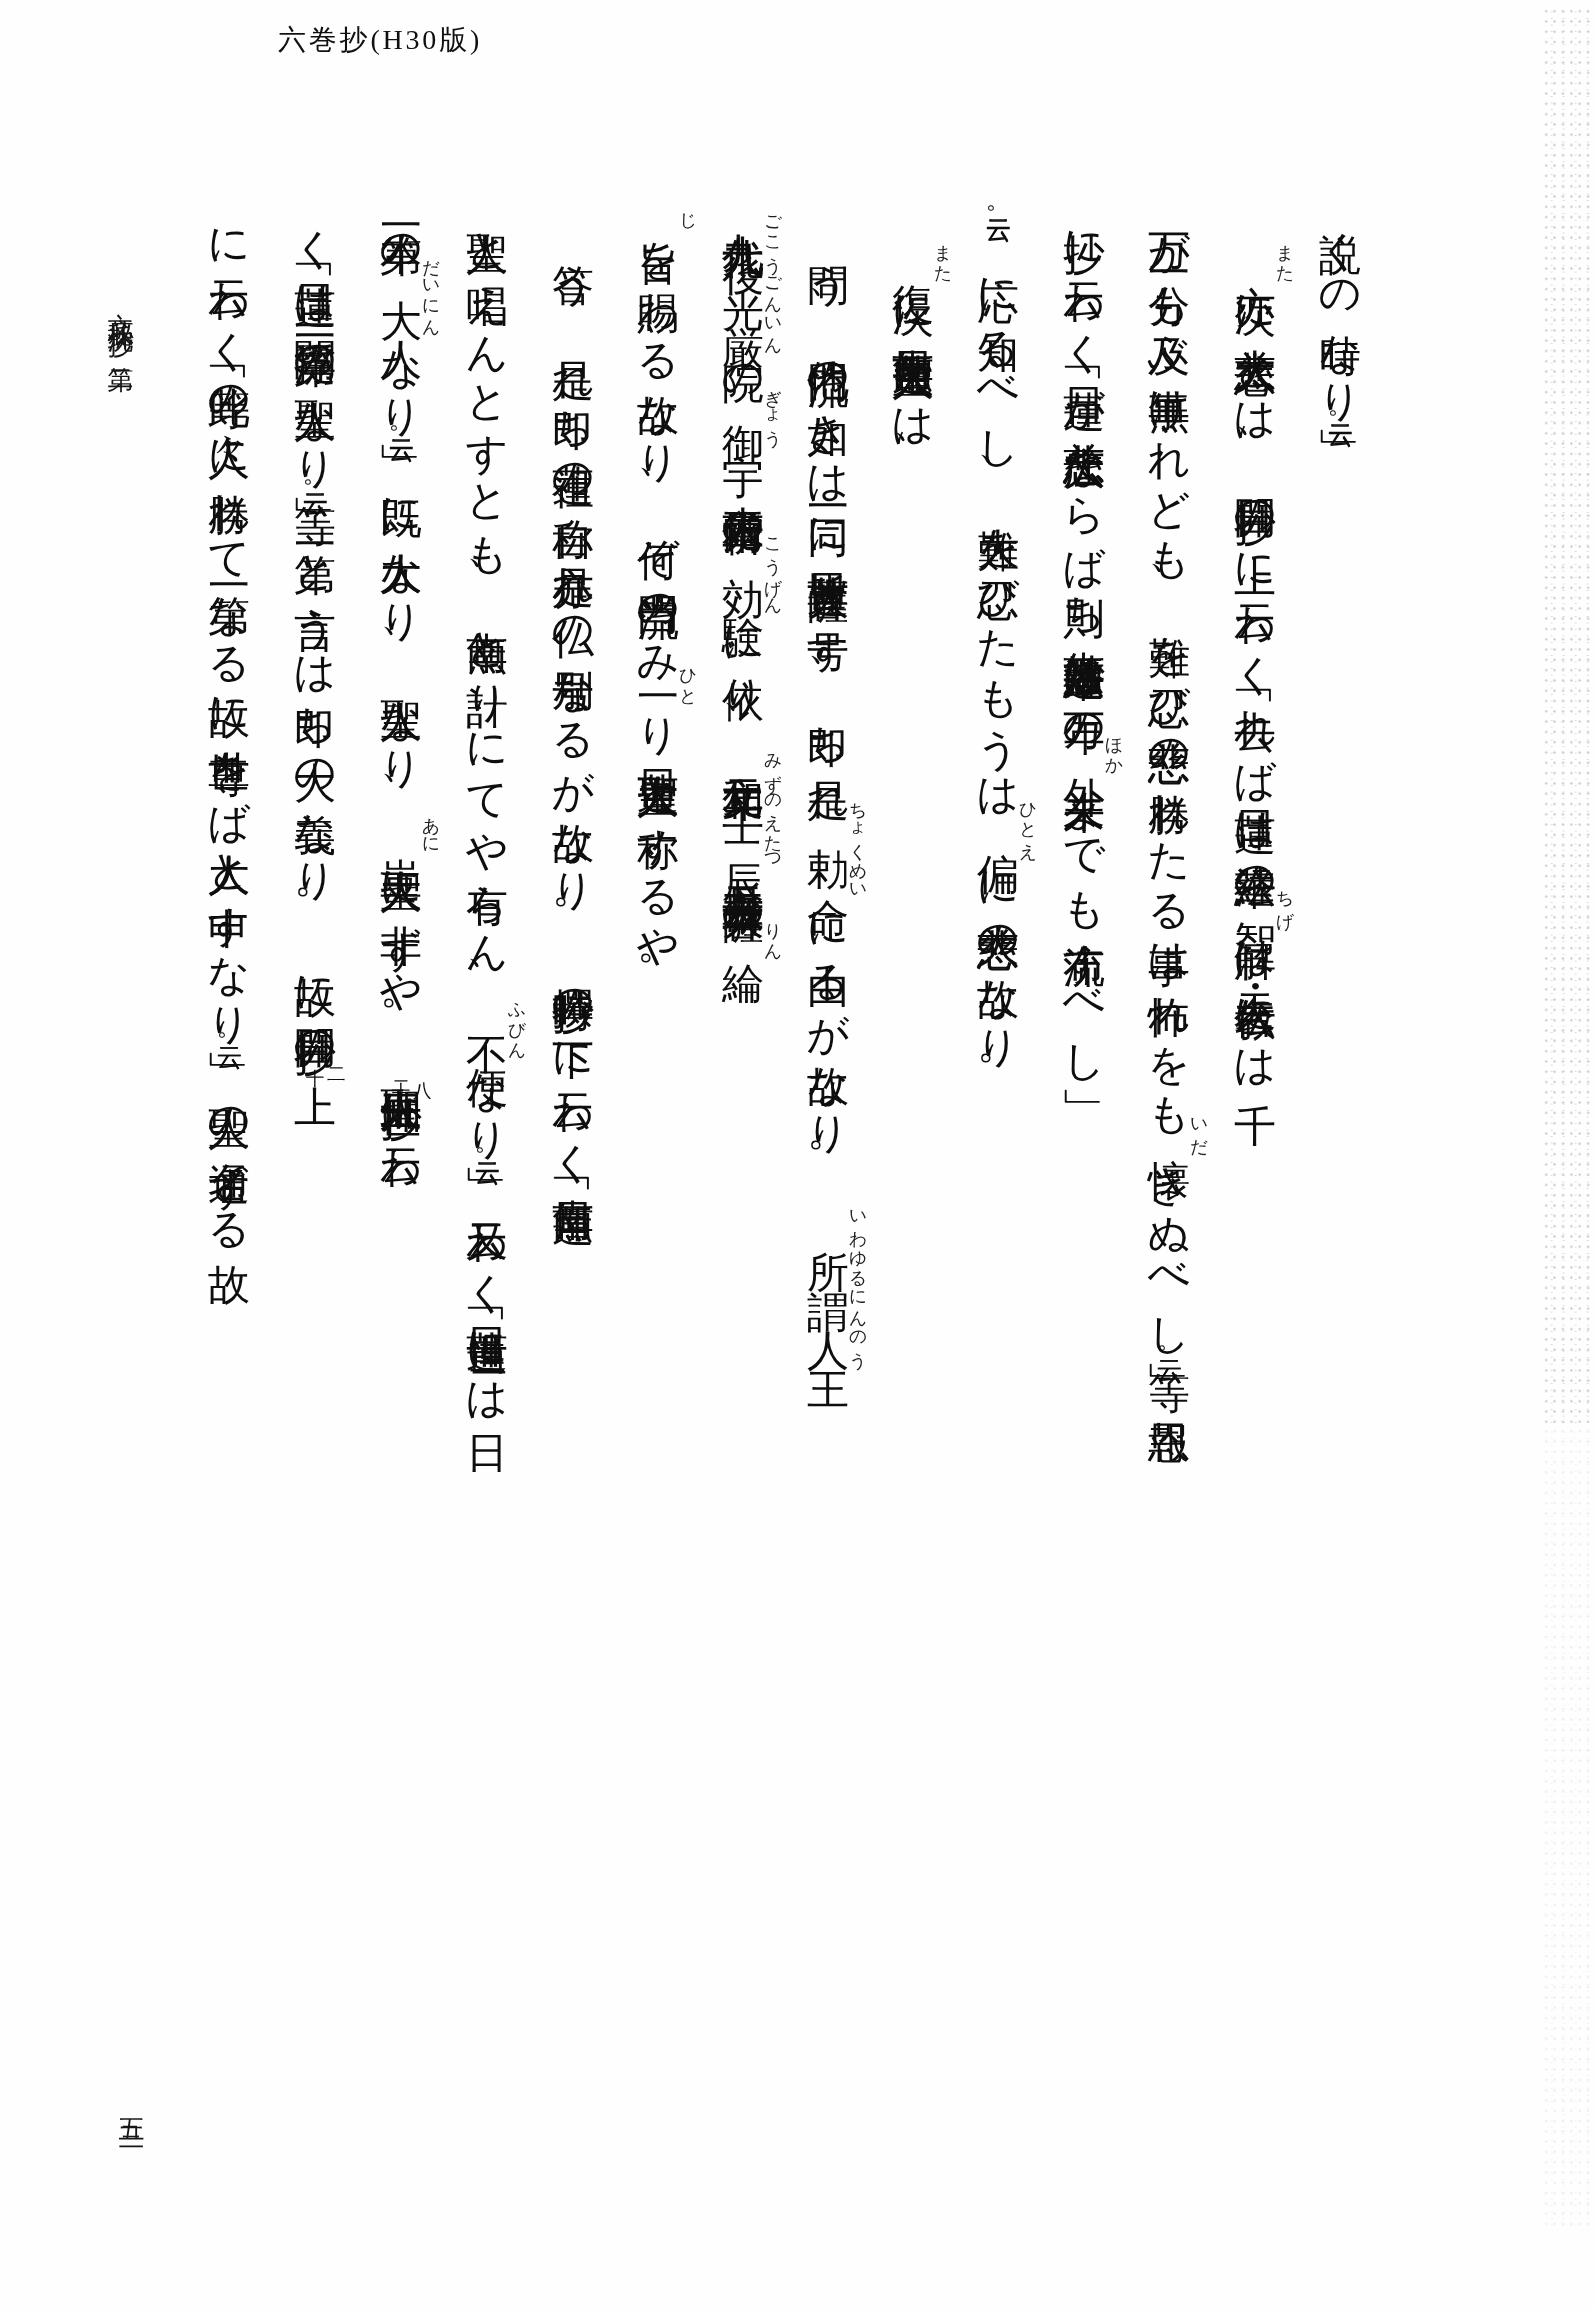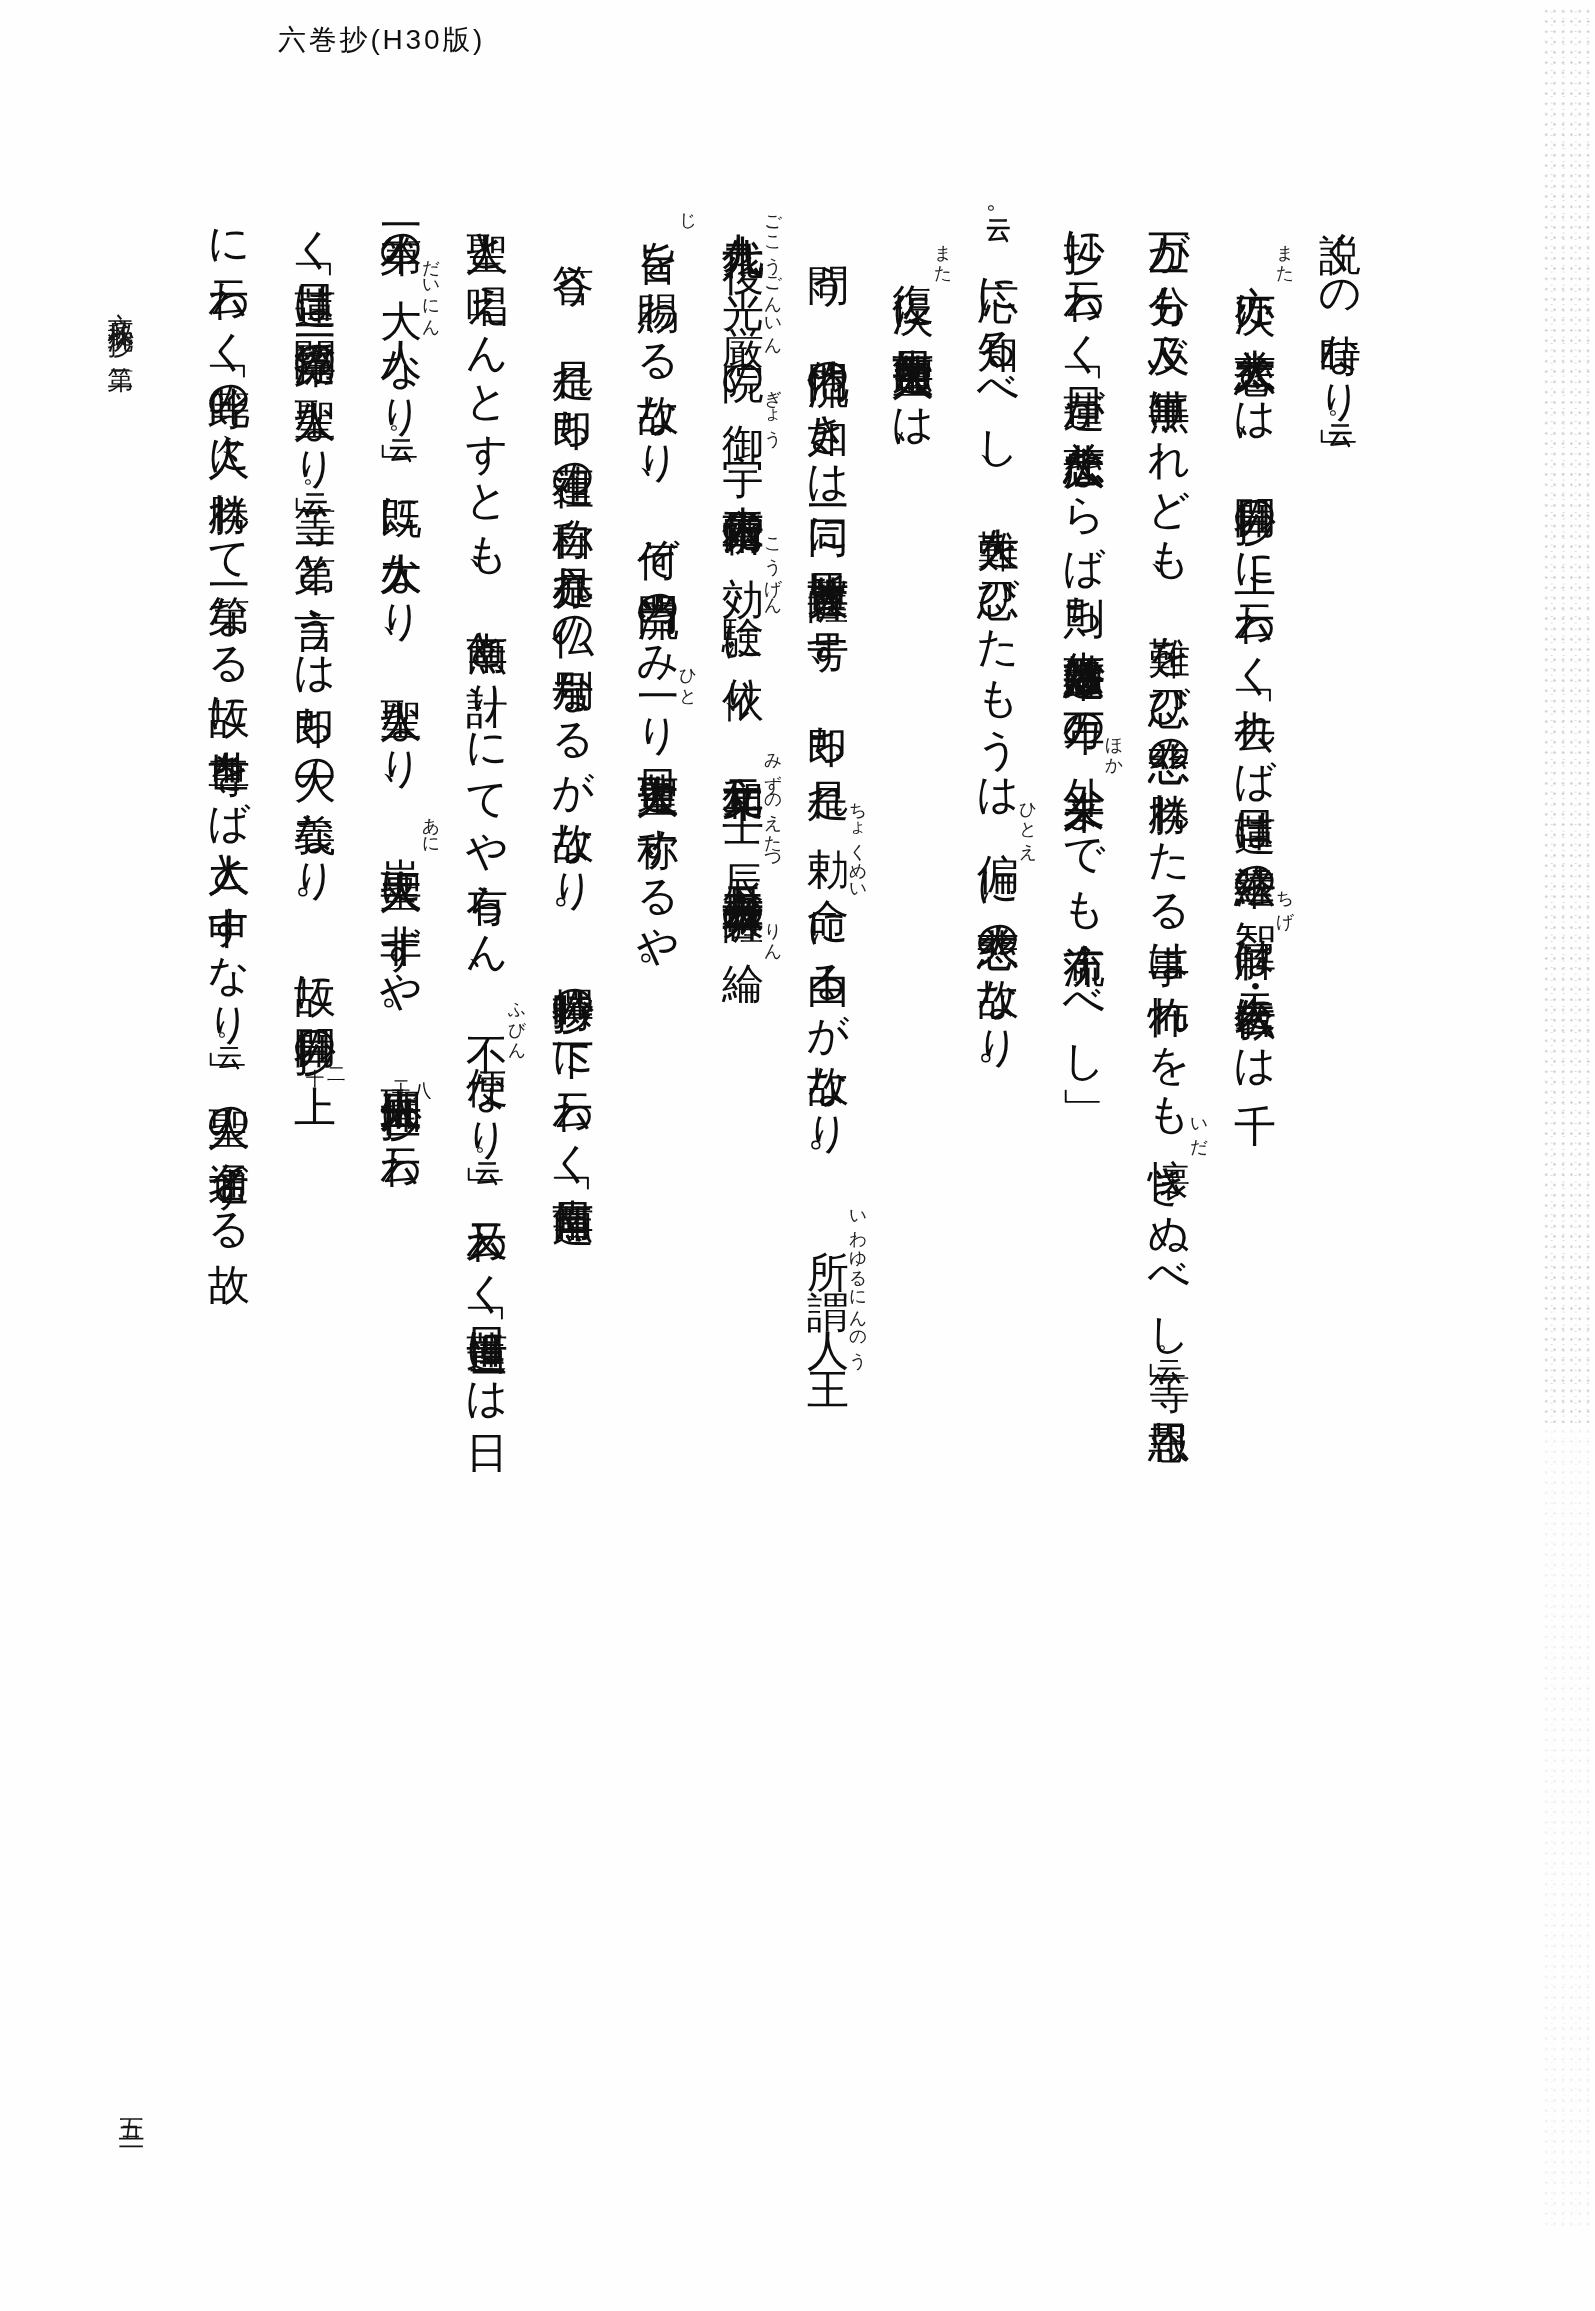--- a/index.html
+++ b/index.html
@@ -8,21 +8,21 @@
     background:#ffffff;
     font-family:"Liberation Serif","DejaVu Serif",serif;
     color:#141414;
   }
   .sheet{
     position:relative;width:1596px;height:2312px;
     background:#fefefe;overflow:hidden;
   }
   .header{
     position:absolute;top:20.5px;left:278px;
-    font-family:Liberation Sans, sans-serif;
+    font-family:Liberation Serif, serif;
     font-size:28px;letter-spacing:2.8px;color:#101010;
     white-space:nowrap;
   }
   .side-title{
     position:absolute;top:292px;left:103px;
     writing-mode:vertical-rl;
     font-size:26px;letter-spacing:4.7px;color:#161616;
     white-space:nowrap;
   }
   .page-number{

